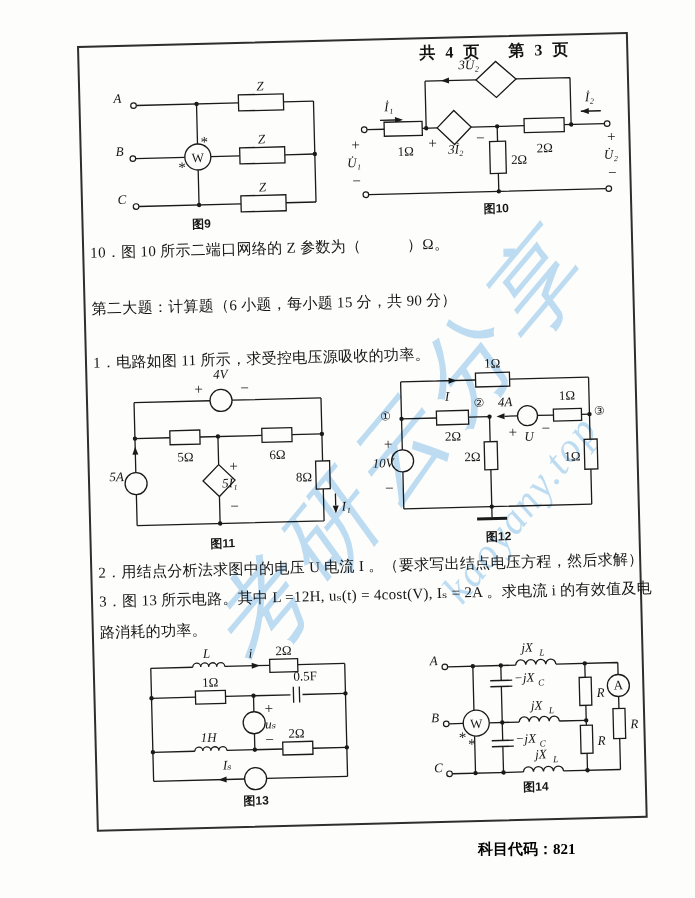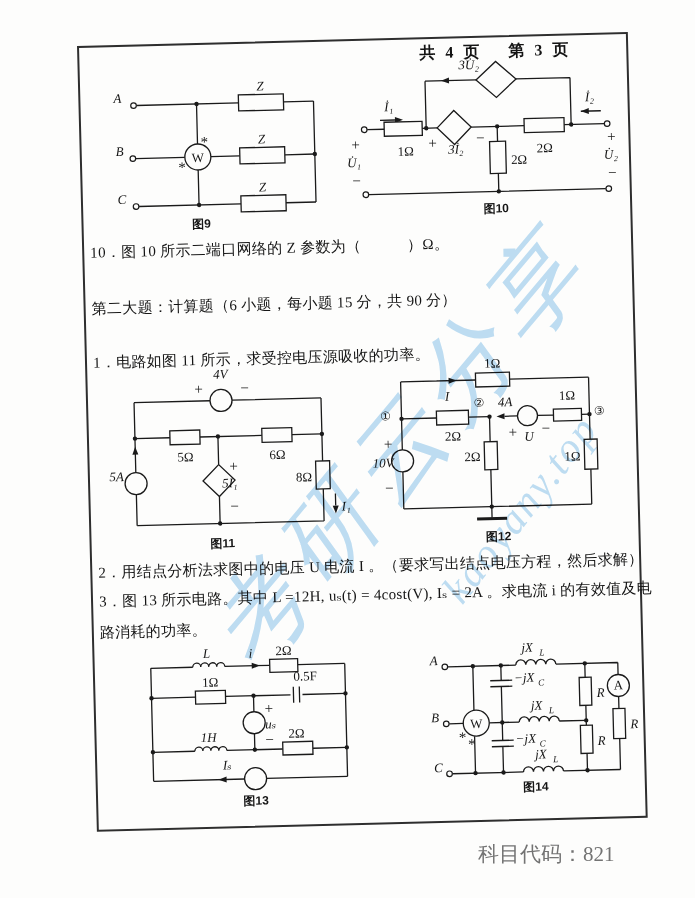--- a/index.html
+++ b/index.html
@@ -4,21 +4,21 @@
 <style>
   html,body{margin:0;padding:0;}
   body{width:695px;height:898px;overflow:hidden;background:#fdfdfc;
        font-family:"Liberation Serif","DejaVu Serif",serif;}
   .page{position:relative;width:695px;height:898px;background:#fdfdfc;}
   .frame{position:absolute;left:77px;top:46px;width:547px;height:782px;
          border:2px solid #2e2e2e;transform:rotate(-1.45deg);transform-origin:0 0;}
   .hdr{position:absolute;left:340px;top:4px;font-size:16px;font-weight:bold;
        letter-spacing:3px;color:#141414;white-space:nowrap;}
   .qline{position:absolute;white-space:nowrap;font-size:15px;color:#151515;letter-spacing:0.3px;}
-  .footer{position:absolute;left:478px;top:840px;font-size:21px;font-weight:normal;color:#737373;white-space:nowrap;}
+  .footer{position:absolute;left:478px;top:840px;font-size:15px;font-weight:bold;color:#000000;white-space:nowrap;}
   .fig{position:absolute;}
   svg{overflow:visible;}
   svg .w{stroke:#1a1a1a;stroke-width:1.3;fill:none;}
   svg .bx{stroke:#1a1a1a;stroke-width:1.3;fill:#fdfdfc;}
   svg .dot{fill:#1a1a1a;stroke:none;}
   svg .term{fill:#fdfdfc;stroke:#1a1a1a;stroke-width:1.2;}
   svg .ah{fill:#1a1a1a;stroke:none;}
   svg text{fill:#161616;font-family:"Liberation Serif","DejaVu Serif",serif;}
   svg .lbl{font-size:13px;font-style:italic;}
   svg .val{font-size:13px;}

